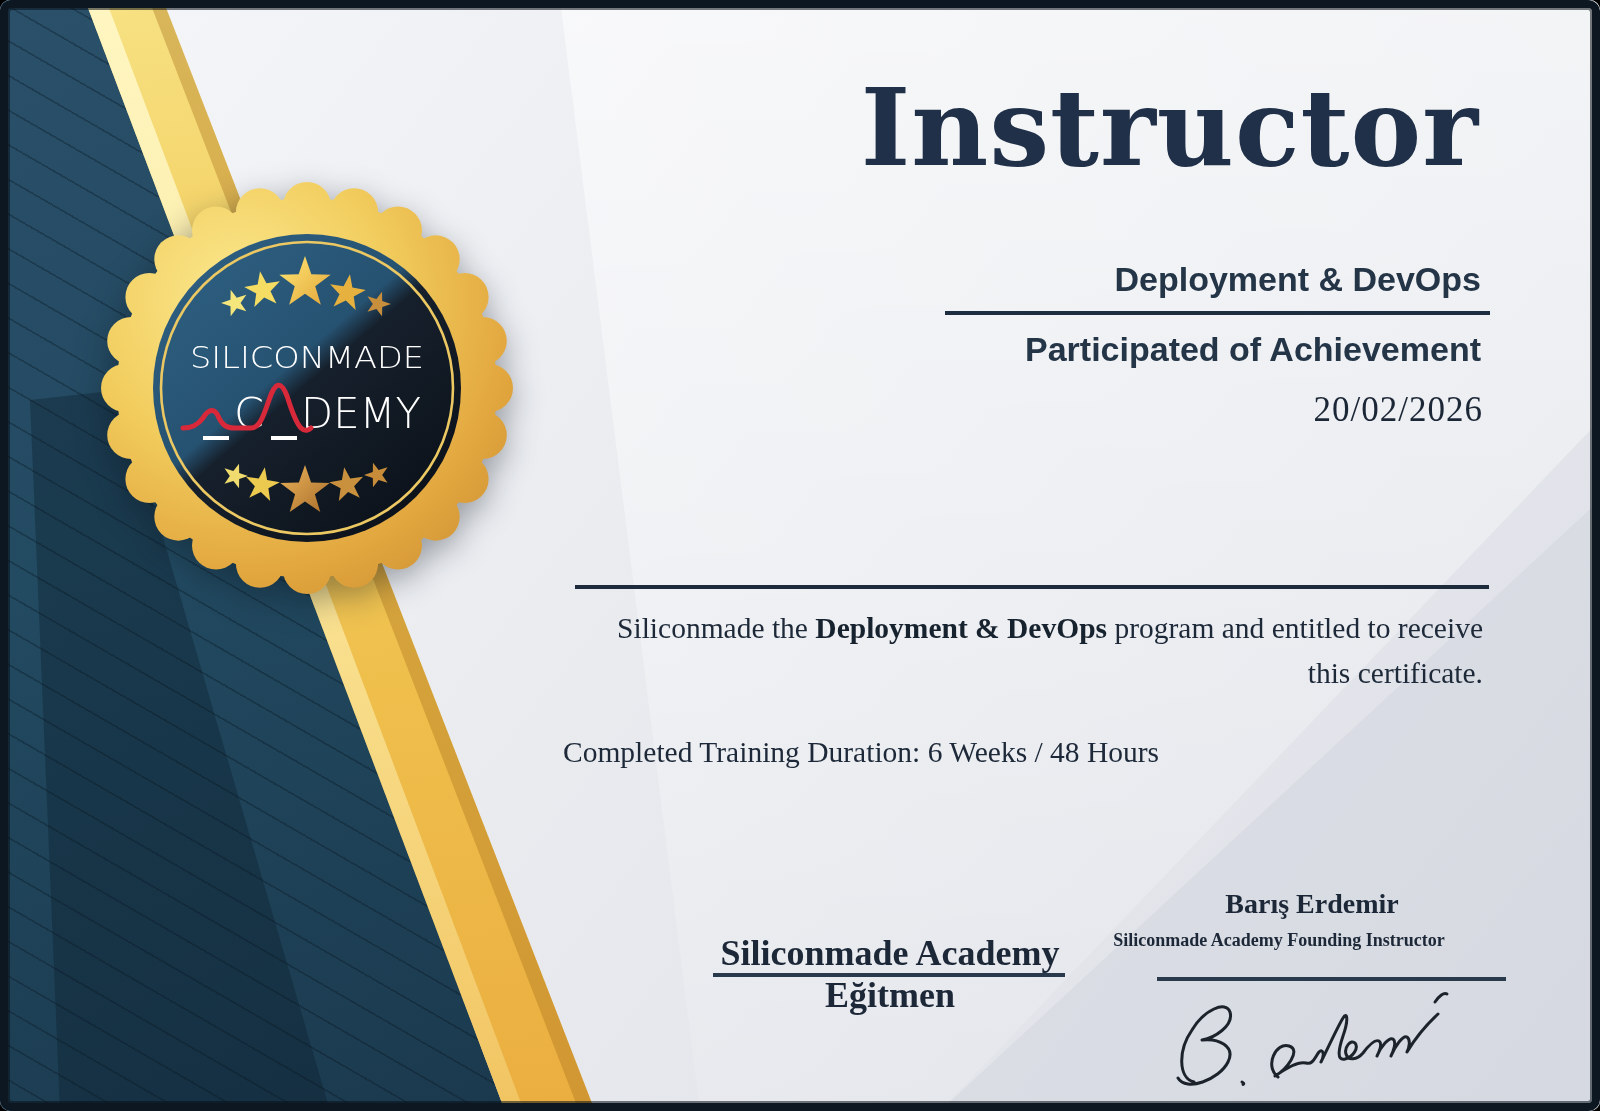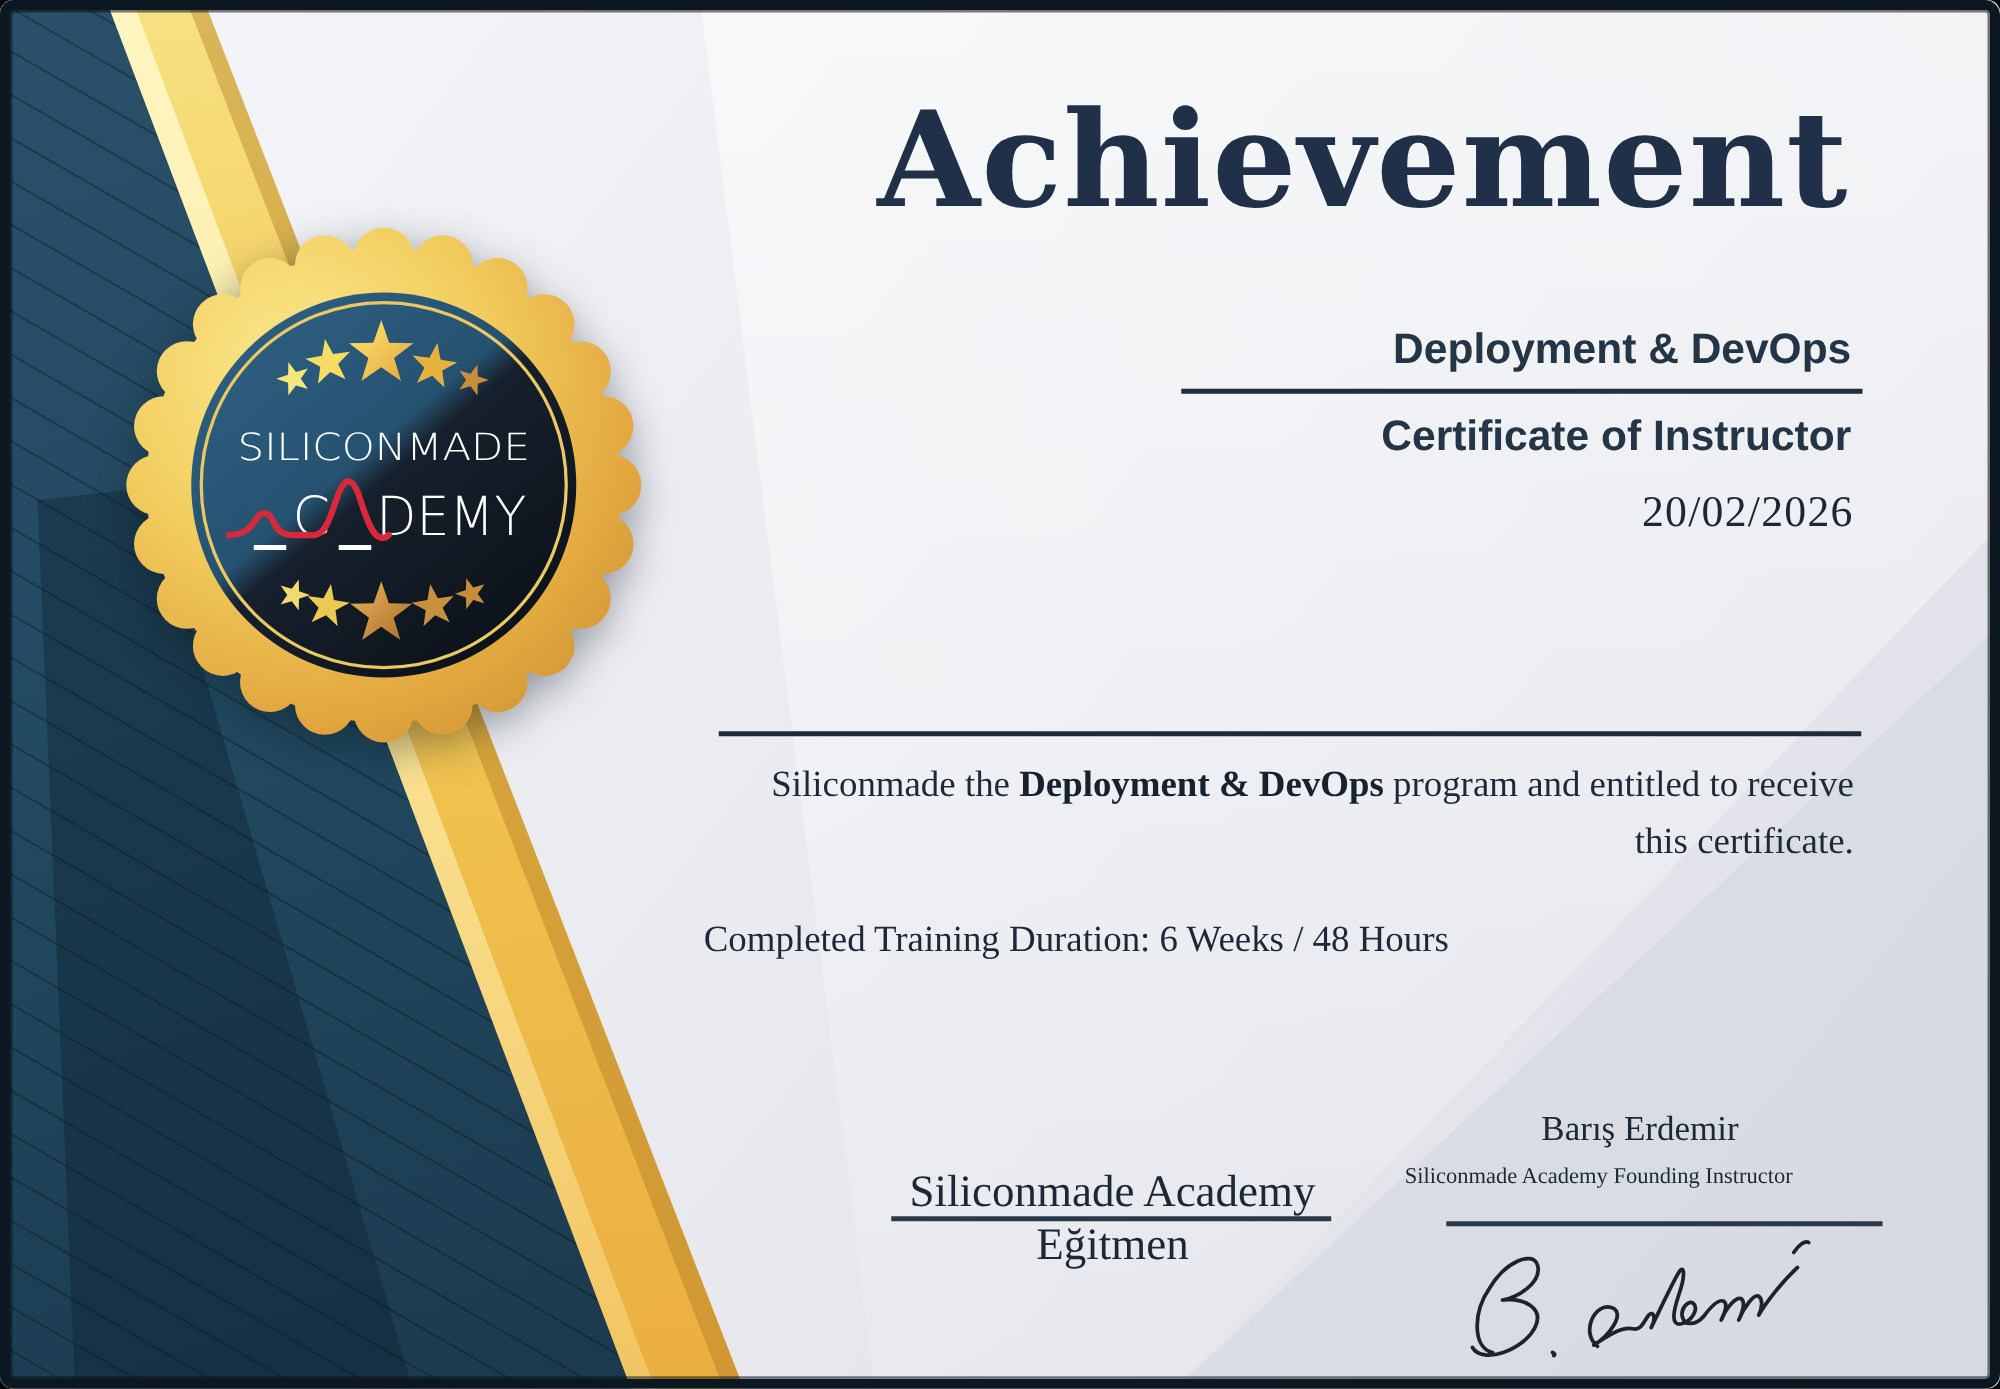--- a/index.html
+++ b/index.html
@@ -63,21 +63,21 @@
     font-weight:bold;font-size:34px;color:#243547;text-align:right;}
   .div-program{top:311px;left:945px;width:545px;height:4px;background:#1e2d3f;z-index:20;}
   .t-subtitle{top:330px;right:119px;z-index:20;font-family:"Liberation Sans",sans-serif;
     font-weight:bold;font-size:34px;color:#243547;text-align:right;}
   .t-date{top:390px;right:117px;z-index:20;font-size:35px;color:#1b2636;letter-spacing:1px;}
   .div-body{top:585px;left:575px;width:914px;height:4px;background:#1d2b3c;z-index:20;}
   .t-body{top:606px;left:563px;width:920px;z-index:20;font-size:29.5px;color:#1d2939;
     text-align:right;line-height:45px;}
   .t-body b{font-weight:bold;color:#17222f;}
   .t-duration{top:736px;left:563px;width:920px;z-index:20;font-size:29.5px;color:#1d2939;text-align:left;}
-  .sig-label{z-index:20;text-align:center;font-weight:normal;color:#1c2737;}
+  .sig-label{z-index:20;text-align:center;font-weight:bold;color:#1c2737;}
   .sig-left-role{top:932px;left:712px;width:356px;font-size:36px;}
   .sig-right-name{top:888px;left:1080px;width:464px;font-size:28px;}
   .sig-right-role{top:930px;left:1044px;width:470px;font-size:18px;}
   .div-sig{height:4px;background:#2a3a4d;z-index:20;}
   .div-sig-left{top:973px;left:713px;width:352px;}
   .div-sig-right{top:977px;left:1157px;width:349px;}
   .sig-draw{left:1148px;top:982px;width:340px;height:118px;z-index:21;}
 </style>
 </head>
 <body>
@@ -167,25 +167,25 @@
 
     <g fill="#ffffff" font-family="DejaVu Sans, sans-serif">
       <text x="0" y="-20" text-anchor="middle" font-size="30" font-weight="300" textLength="234" lengthAdjust="spacingAndGlyphs">SILICONMADE</text>
       <text x="-58" y="40" text-anchor="middle" font-size="43" font-weight="300">C</text>
       <text x="-6" y="40" font-size="43" font-weight="300" textLength="120" lengthAdjust="spacingAndGlyphs">DEMY</text>
       <path d="M-104,50 h26 M-36,50 h26" stroke="#ffffff" stroke-width="4" fill="none"></path>
       <path d="M-124,40 C-116,40 -110,38 -104,30 C-98,20 -92,20 -88,30 C-84,38 -80,40 -72,40 L-56,40 C-48,40 -44,30 -38,12 C-32,-6 -26,-8 -20,8 C-16,20 -12,34 -6,40 C-2,44 2,42 4,40" fill="none" stroke="#d8293a" stroke-width="5" stroke-linecap="round"></path>
     </g>
   </svg>
 
-  <div class="abs t-title">Achievement</div>
+  <div class="abs t-title">Instructor</div>
 
   <div class="abs t-program">Deployment &amp; DevOps</div>
   <div class="abs div-program"></div>
-  <div class="abs t-subtitle">Certificate of Instructor</div>
+  <div class="abs t-subtitle">Participated of Achievement</div>
   <div class="abs t-date">20/02/2026</div>
 
   <div class="abs div-body"></div>
   <div class="abs t-body">
     <span>Siliconmade the </span><b>Deployment &amp; DevOps</b><span> program and entitled to receive</span>
     <br>
     <span>this certificate.</span>
   </div>
   <div class="abs t-duration">Completed Training Duration: 6 Weeks / 48 Hours</div>
 

